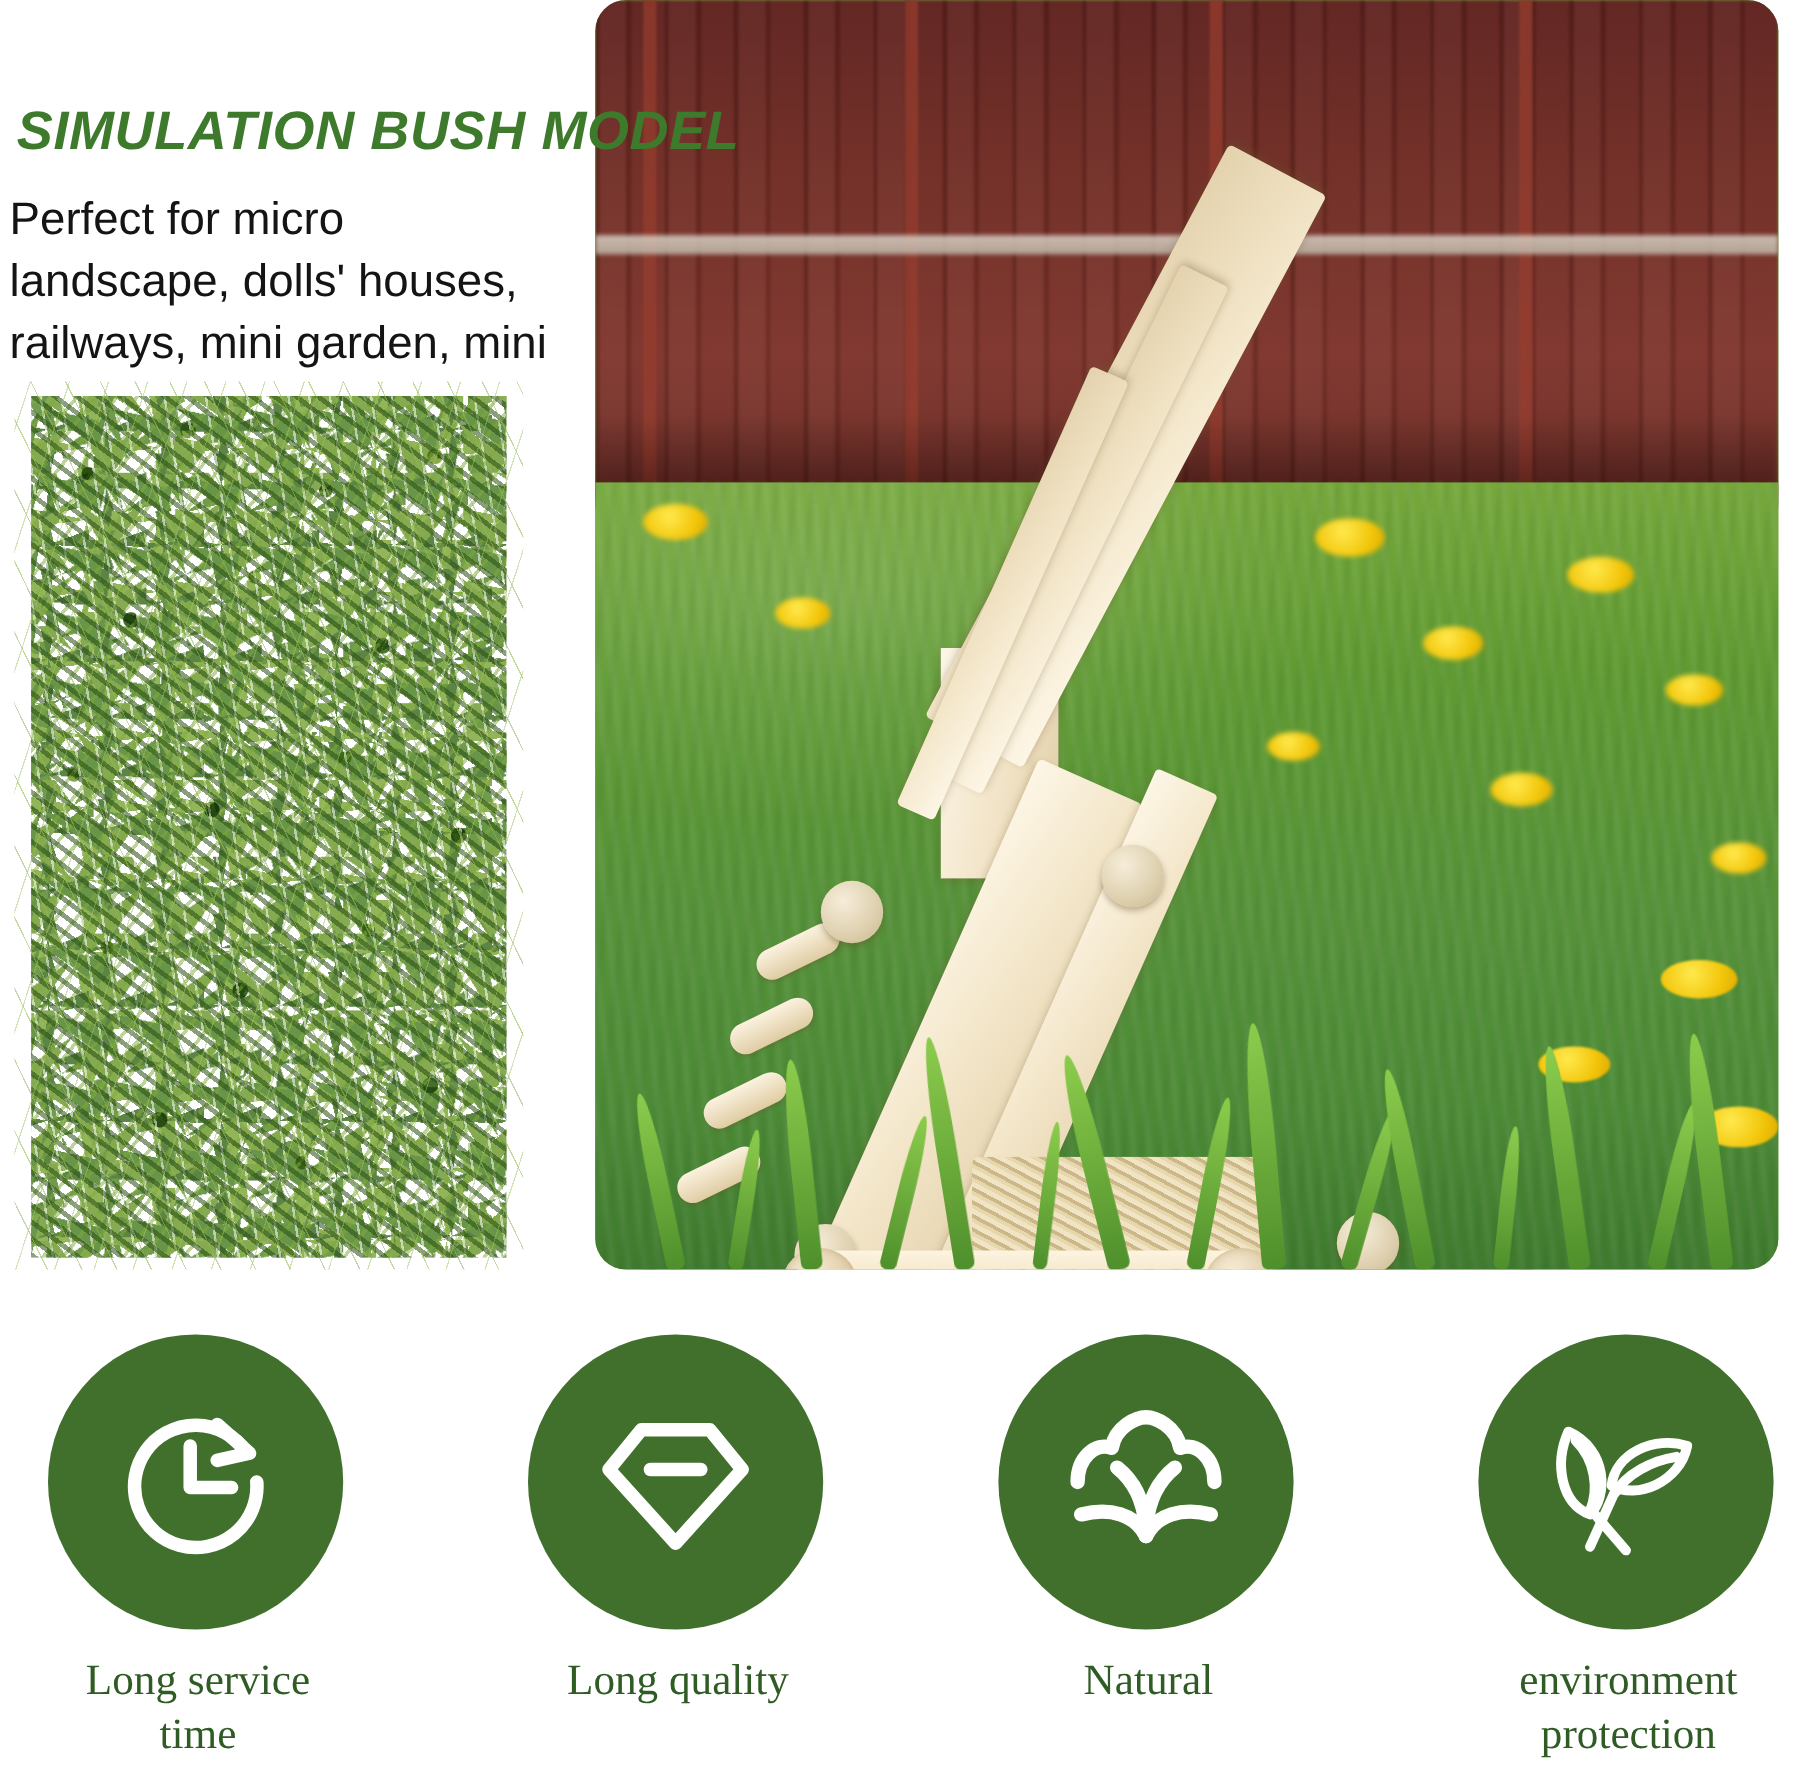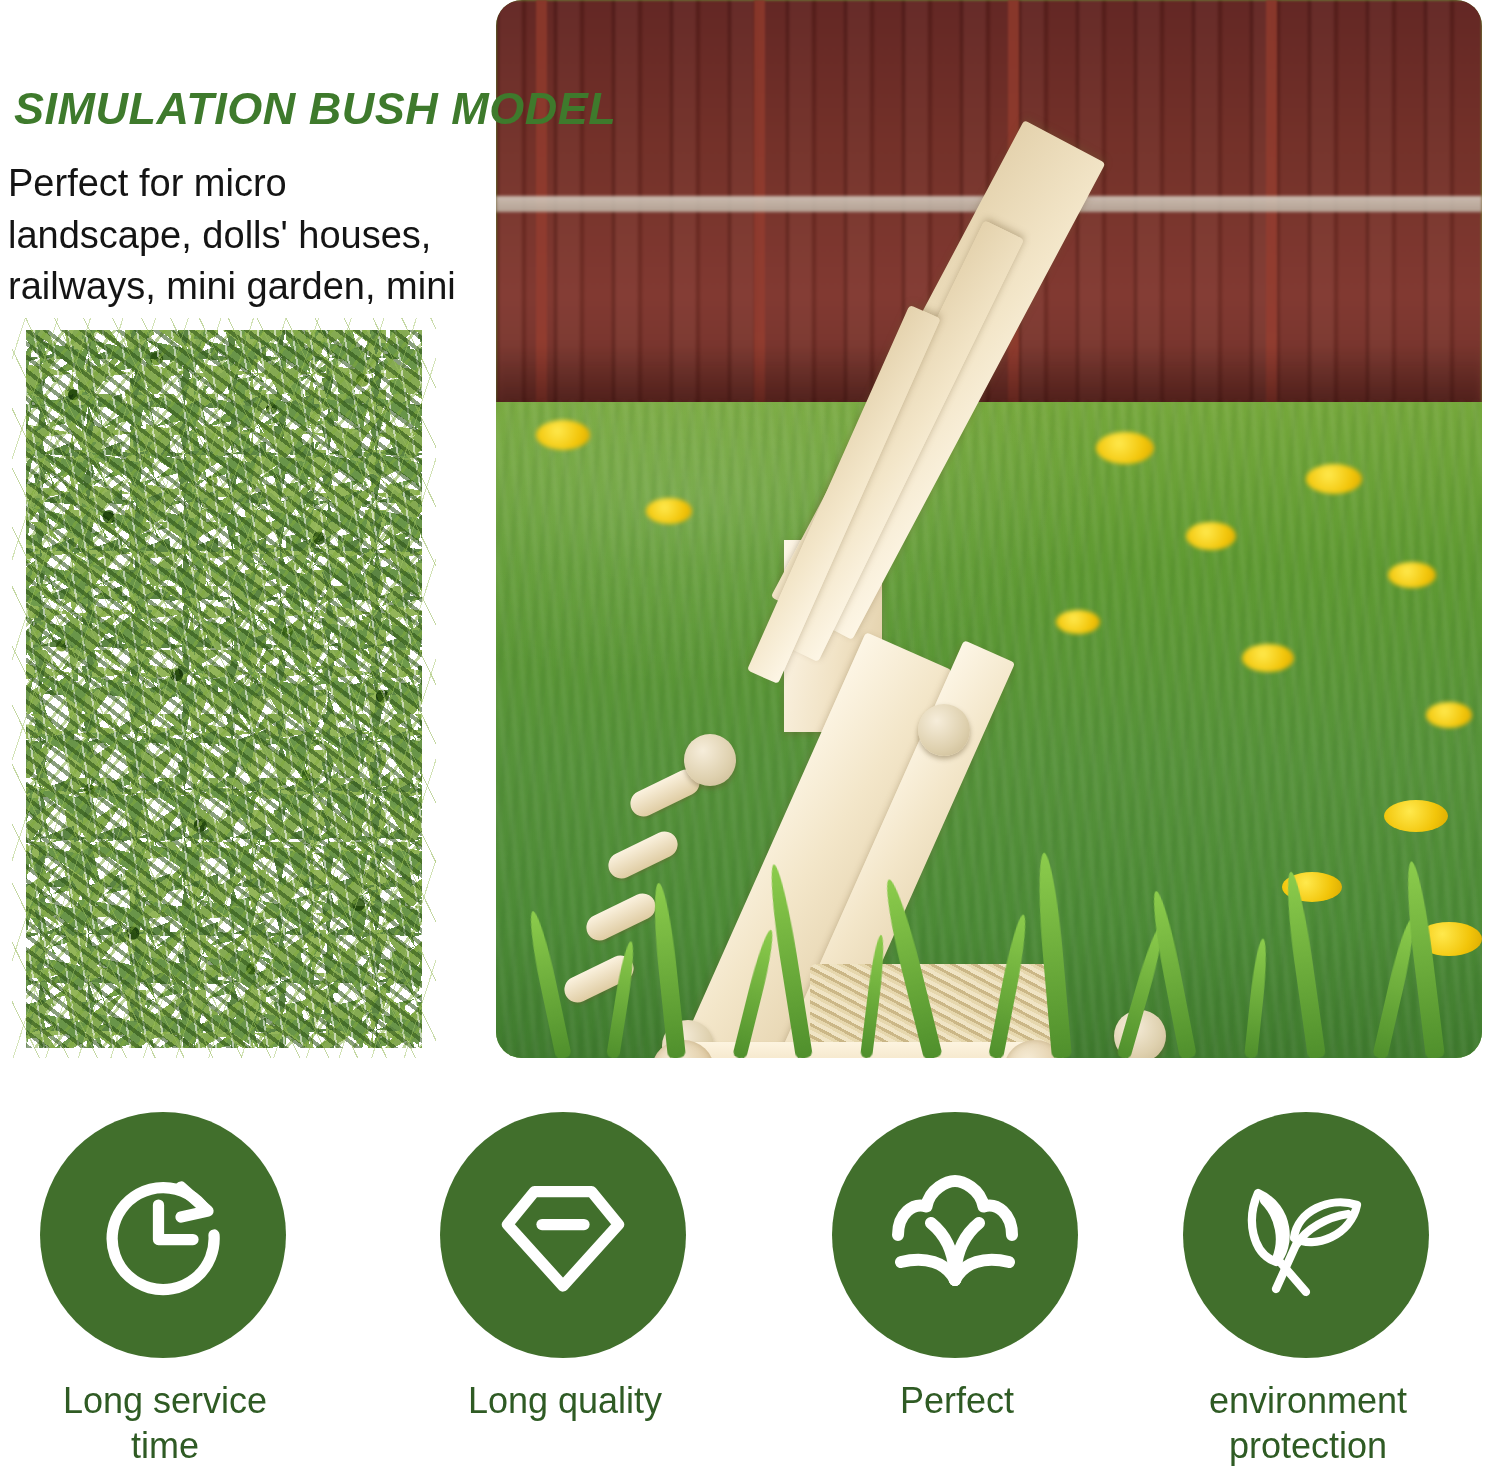--- a/index.html
+++ b/index.html
@@ -191,21 +191,21 @@
   .features { position:absolute; left:0; top:1112px; width:1500px; height:364px; }
   .feature { position:absolute; width: 250px; text-align:center; }
   .circle {
     width: 246px; height: 246px; border-radius: 50%;
     background: #416f2c;
     display:flex; align-items:center; justify-content:center;
   }
   .circle svg { width: 150px; height: 150px; display:block; }
   .feat-label {
     margin-top: 20px; font-size: 36px; color: #2f5b24;
-    line-height: 1.25; white-space: pre-line;
+    line-height: 1.25; white-space: pre-line; font-family: Liberation Serif, serif;
   }
 </style>
 </head>
 <body>
 
 <div class="page">
 
   <div class="hero-photo">
     <div class="fence"></div>
     <div class="fence-post" style="left:40px"></div>
@@ -326,24 +326,24 @@
         <span>
           <svg viewBox="0 0 100 100" fill="none" stroke="#ffffff" stroke-width="8" stroke-linecap="round" stroke-linejoin="round">
             <path d="M12 50 C12 36 22 28 31 31 C33 19 45 14 50 14 C55 14 67 19 69 31 C78 28 88 36 88 50"></path>
             <path d="M50 80 C50 62 44 50 34 42"></path>
             <path d="M50 80 C50 62 56 50 66 42"></path>
             <path d="M50 80 C44 68 30 64 14 68"></path>
             <path d="M50 80 C56 68 70 64 86 68"></path>
           </svg>
         </span>
       </div>
-      <div class="feat-label">Perfect</div>
-    </div>
-
-    <div class="feature" style="left:1183px;">
+      <div class="feat-label">Natural</div>
+    </div>
+
+    <div class="feature" style="left:1232px;">
       <div class="circle">
         <span>
           <svg viewBox="0 0 100 100" fill="none" stroke="#ffffff" stroke-width="5.5" stroke-linecap="round" stroke-linejoin="round">
             <path d="M18 22 C10 40 14 62 30 68 C40 58 40 32 18 22 Z"></path>
             <path d="M22 27 C33 38 35 54 30 66"></path>
             <path d="M84 30 C66 24 44 34 42 52 C56 60 80 50 84 30 Z"></path>
             <path d="M78 36 C64 38 50 46 44 56"></path>
             <line x1="31" y1="66" x2="50" y2="88"></line>
             <line x1="44" y1="55" x2="30" y2="86"></line>
           </svg>

